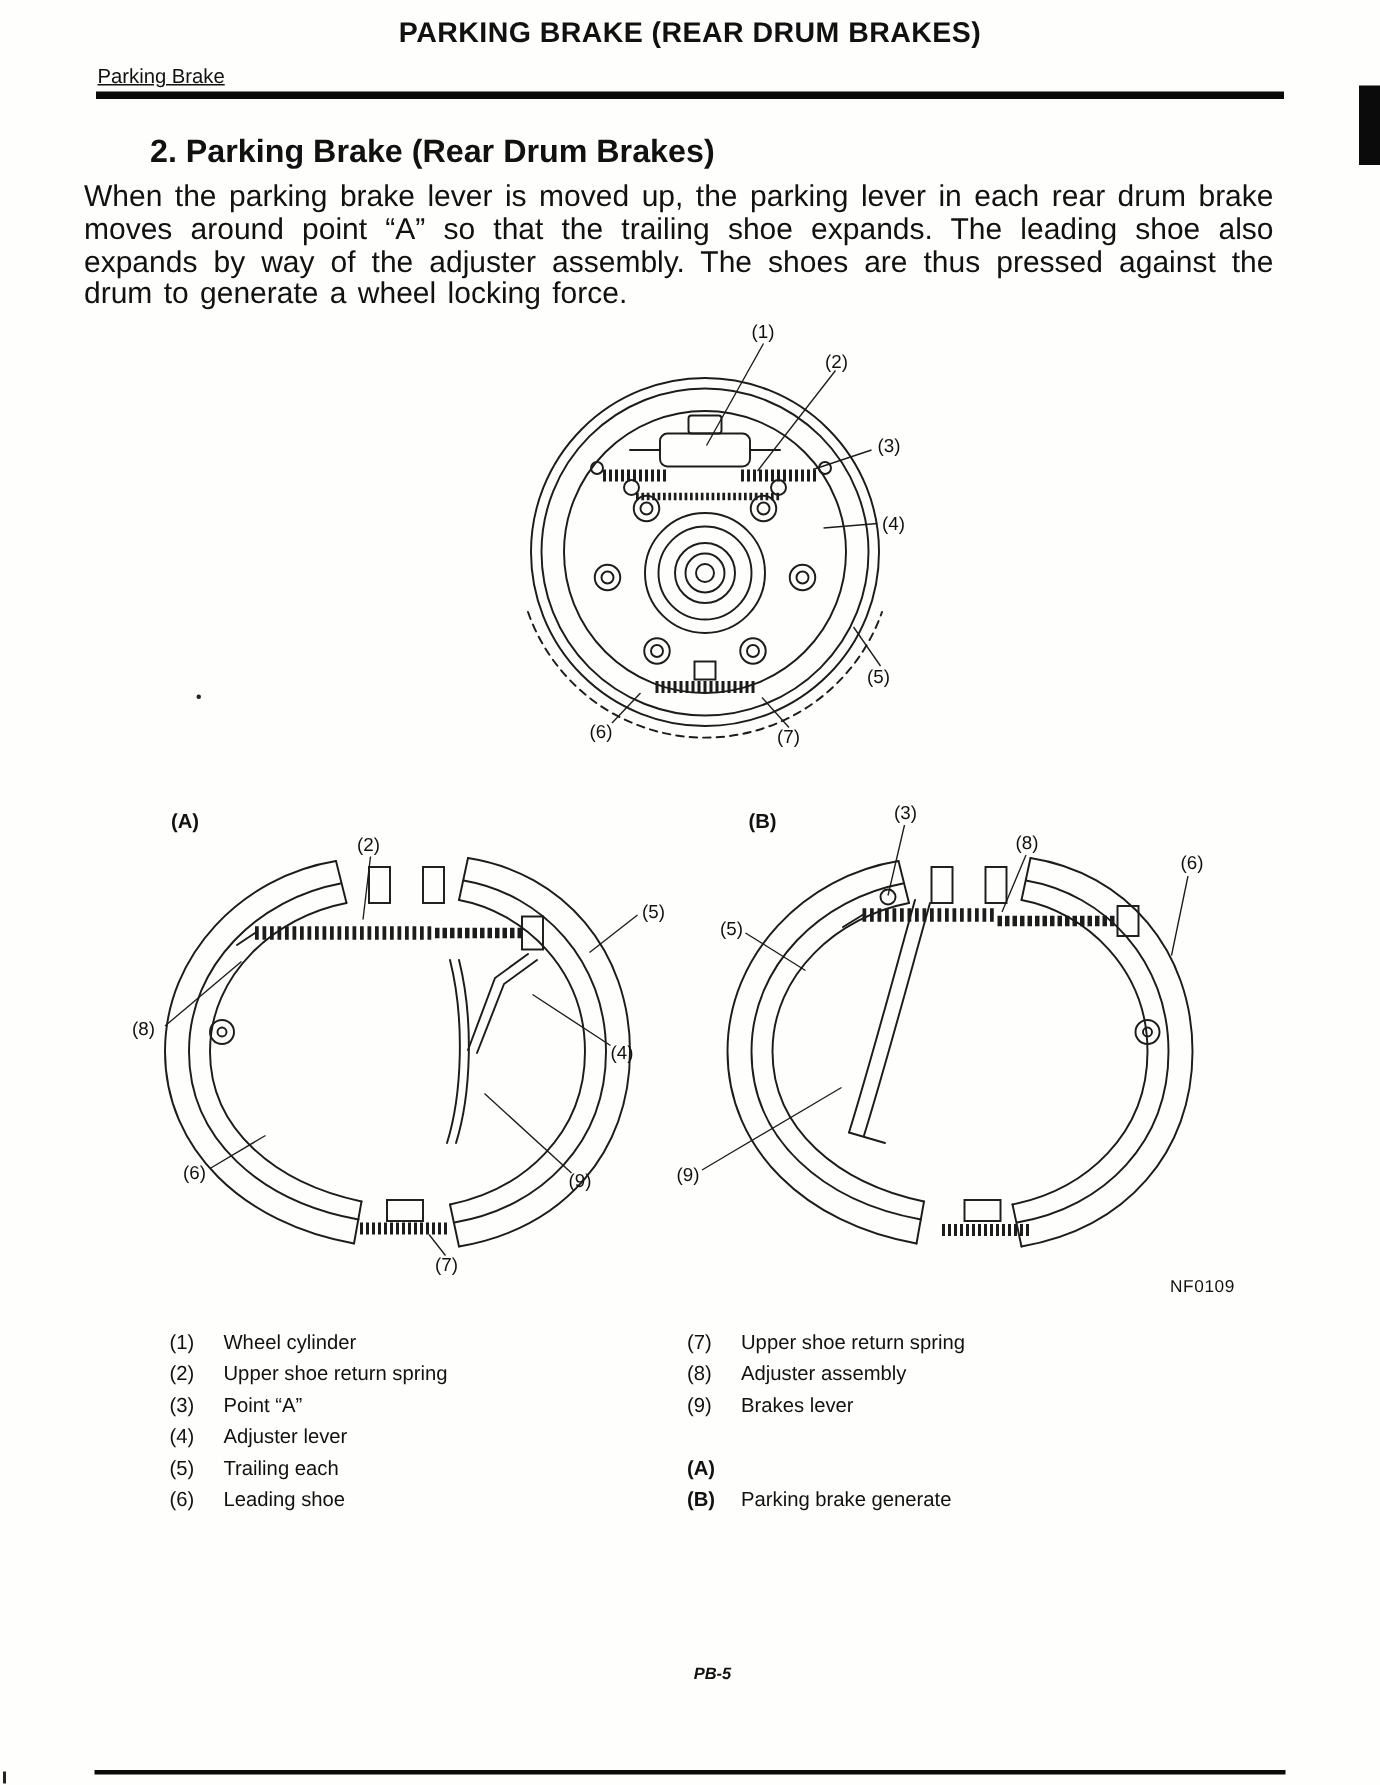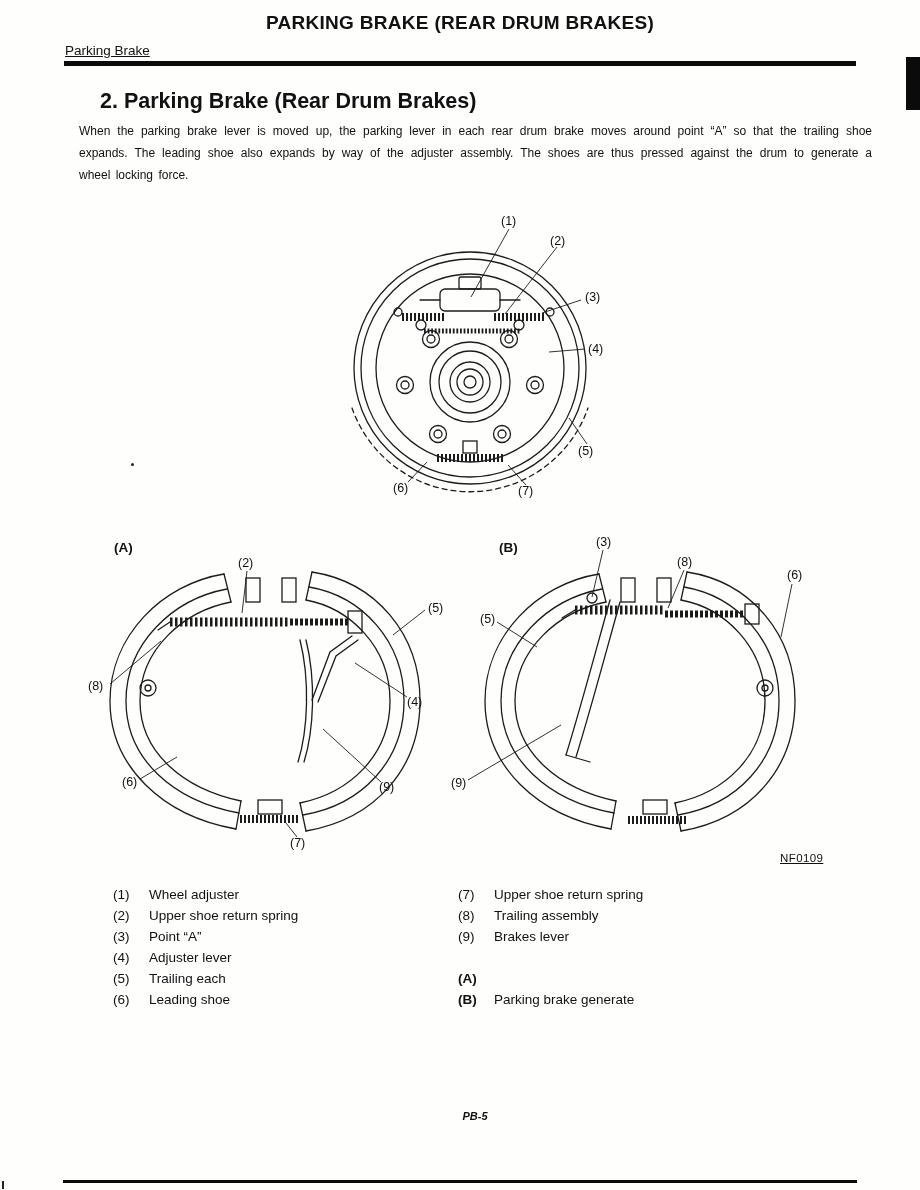--- a/index.html
+++ b/index.html
@@ -7,27 +7,27 @@
   body { font-family:"Liberation Sans","DejaVu Sans",sans-serif; color:#111; }
   .page { position:relative; width:920px; height:1190px; background:#fefefd; overflow:hidden;padding-left:12px; }
 
   .header-title { position:absolute; top:12px; left:0; width:100%; text-align:center;
                   font-size:19px; font-weight:bold; letter-spacing:.3px; }
   .header-sub   { position:absolute; top:43px; left:65px; width:791px; text-align:left; font-size:13.5px;text-decoration:underline; }
   .header-rule  { position:absolute; top:61px; left:64px; width:792px; height:5px; background:#0b0b0b; }
   .edge-tab     { position:absolute; top:57px; right:0; width:14px; height:53px; background:#0b0b0b; }
 
   .section-title { position:absolute; top:89px; left:64px; font-size:21.5px; font-weight:bold;margin-left:36px; }
-  .section-body  { position:absolute; top:121px; left:79px; width:793px; font-size:12px;
+  .section-body  { position:absolute; top:121px; left:56px; width:793px; font-size:20px;
                    line-height:21.8px; text-align:justify; word-spacing:2px; }
 
   .overlay { position:absolute; left:0; top:0; }
   svg text { font-family:"Liberation Sans","DejaVu Sans",sans-serif; }
 
-  .figure-ref { position:absolute; left:780px; top:852px; font-size:11.5px; letter-spacing:.4px;text-decoration:underline; }
+  .figure-ref { position:absolute; left:780px; top:852px; font-size:11.5px; letter-spacing:.4px; }
 
   .legend-col { position:absolute; top:884px; font-size:13.5px; }
   .legend-col.left  { left:113px; }
   .legend-col.right { left:458px; }
   .lrow { height:21px; display:flex; align-items:center; }
   .lrow.spacer { height:21px; }
   .lnum { flex:0 0 36px; width:36px; }
   .lrow.mech .lnum { font-weight:bold; }
 
   .footer { position:absolute; top:1110px; left:15px; width:100%; text-align:center;
@@ -220,21 +220,21 @@
       <text x="480" y="623">(5)</text>
       <text x="451" y="787">(9)</text>
     </g>
   </svg>
 
   <div class="figure-ref">NF0109</div>
 
   <div class="legend-col left">
     <div class="lrow">
       <span class="lnum">(1)</span>
-      <span class="llabel">Wheel adjuster</span>
+      <span class="llabel">Wheel cylinder</span>
     </div>
     <div class="lrow">
       <span class="lnum">(2)</span>
       <span class="llabel">Upper shoe return spring</span>
     </div>
     <div class="lrow">
       <span class="lnum">(3)</span>
       <span class="llabel">Point “A”</span>
     </div>
     <div class="lrow">
@@ -251,21 +251,21 @@
     </div>
   </div>
 
   <div class="legend-col right">
     <div class="lrow">
       <span class="lnum">(7)</span>
       <span class="llabel">Upper shoe return spring</span>
     </div>
     <div class="lrow">
       <span class="lnum">(8)</span>
-      <span class="llabel">Trailing assembly</span>
+      <span class="llabel">Adjuster assembly</span>
     </div>
     <div class="lrow">
       <span class="lnum">(9)</span>
       <span class="llabel">Brakes lever</span>
     </div>
     <div class="lrow spacer"></div>
     <div class="lrow mech">
       <span class="lnum">(A)</span>
     </div>
     <div class="lrow mech">

